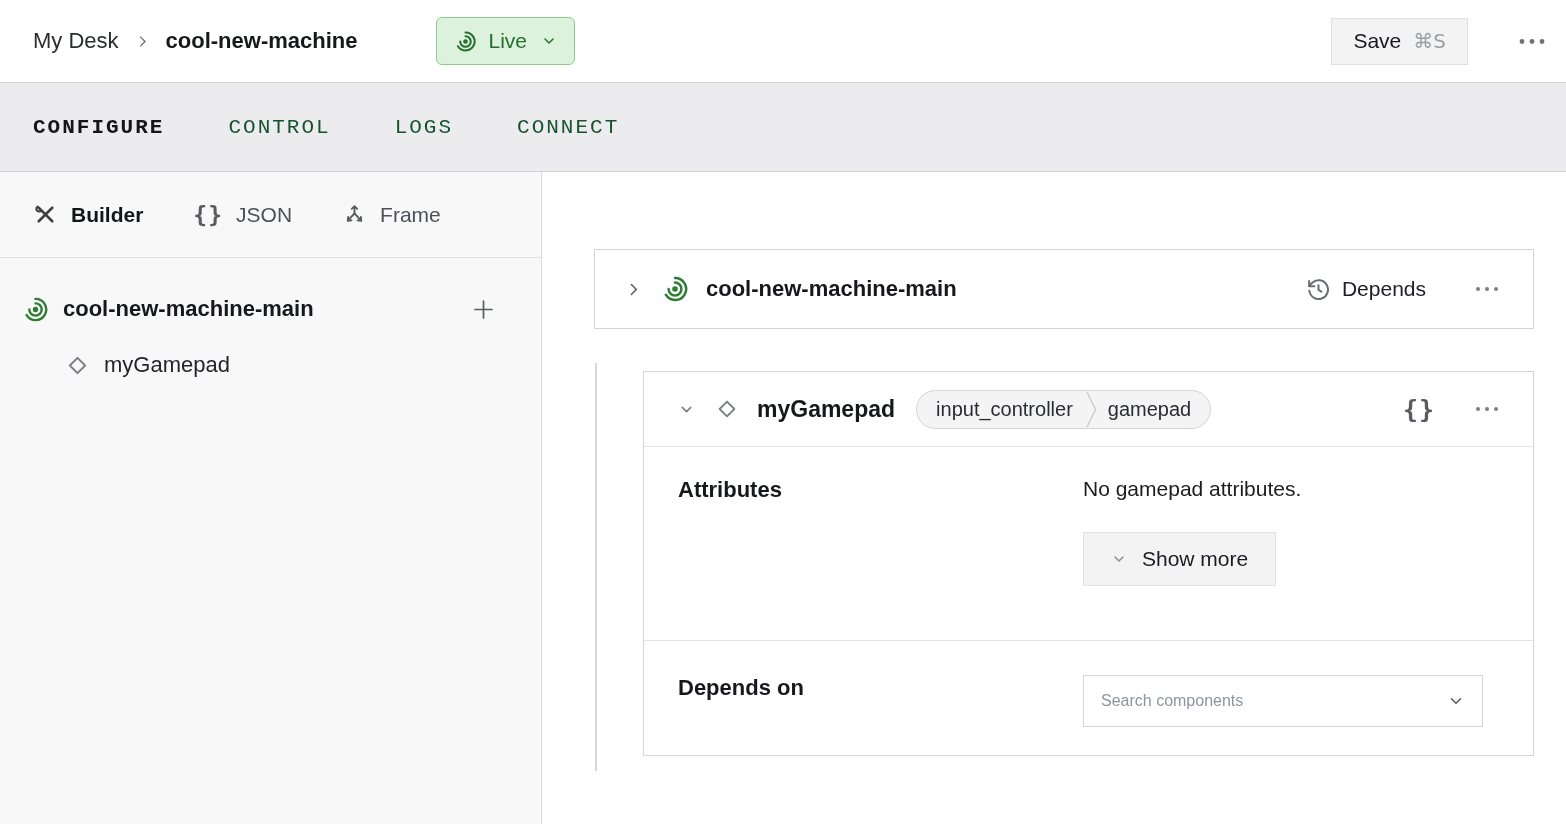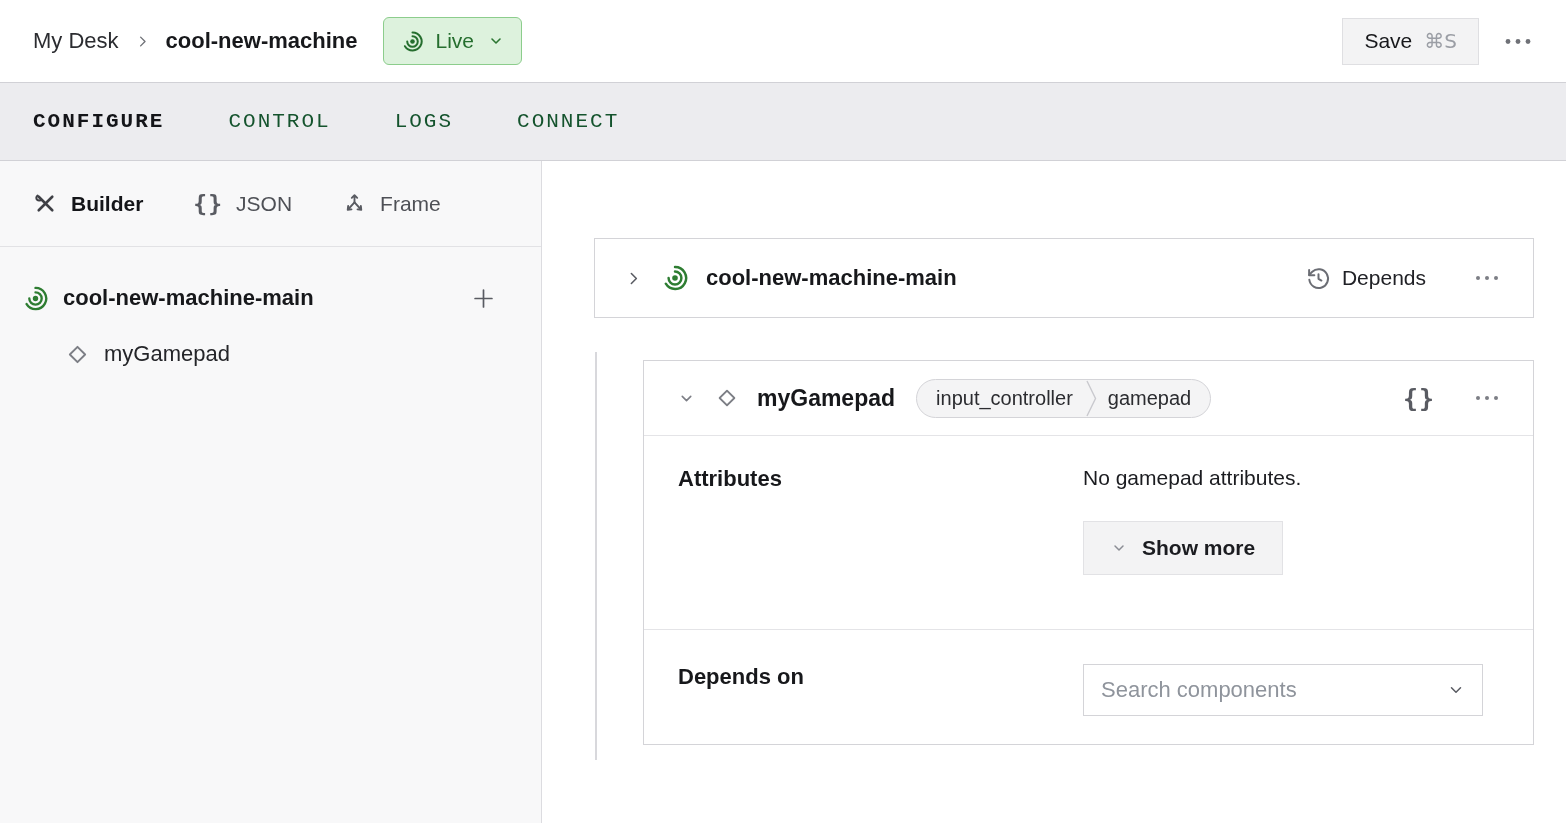--- a/index.html
+++ b/index.html
@@ -10,51 +10,51 @@
     background: #ffffff;
   }
   svg { display: block; }
   button { font-family: inherit; cursor: pointer; background: none; border: none; }
 
   
   .header {
     height: 82px;
     display: flex;
     align-items: center;
-    padding: 0 28px 0 33px;
+    padding: 0 14px 0 33px;
     background: #ffffff;
   }
   .breadcrumb { display: flex; align-items: center; gap: 16px; font-size: 22px; }
   .breadcrumb .parent { color: #2b2c30; }
   .breadcrumb .current { color: #17181b; font-weight: 700; }
   .crumb-chevron { color: #6f7177; }
 
   .live-badge {
-    margin-left: 26px;
+    margin-left: 79px;
     display: flex; align-items: center; gap: 11px;
     height: 48px; padding: 0 17px;
     background: #ddf2dd;
     border: 1px solid #8ccd8c;
     border-radius: 6px;
     font-size: 21px; color: #256e2e;
   }
-  .header-right { margin-left: auto; display: flex; align-items: center; gap: 19px; }
+  .header-right { margin-left: auto; display: flex; align-items: center; gap: 44px; }
   .save-btn {
     display: flex; align-items: center; gap: 12px;
     height: 47px; padding: 0 21px;
     background: #f3f3f4;
     border: 1px solid #dfdfe2;
     font-size: 21px; color: #17181b;
   }
   .save-btn .shortcut { font-family: "DejaVu Sans", sans-serif; color: #9b9ea5; font-size: 20px; }
   .icon-btn { display: flex; align-items: center; justify-content: center; padding: 6px; }
 
   
   .tabbar {
-    height: 79px;
+    height: 90px;
     background: #ececef;
     border-top: 1px solid #d1d1d6;
     border-bottom: 1px solid #d1d1d6;
     display: flex; align-items: center;
     padding-left: 33px; gap: 64px;
     font-family: "Liberation Mono", monospace;
     font-size: 21px; letter-spacing: 2px;
   }
   .tab { color: #14532d; }
   .tab.active { color: #141519; font-weight: 700; }
@@ -129,30 +129,30 @@
   .cc-row.depends-row { height: 114px; padding-top: 34px; }
   .row-label { width: 382px; flex: none; font-size: 22px; font-weight: 700; color: #17181b; }
   .row-value { flex: 1; }
   .empty-text { font-size: 21px; color: #1b1c20; }
   .show-more-btn {
     margin-top: 31px;
     display: inline-flex; align-items: center; gap: 15px;
     height: 54px; padding: 0 27px;
     background: #f3f3f4;
     border: 1px solid #e2e2e5;
-    font-size: 21px; color: #1b1c20; font-weight: bold;
+    font-size: 21px; color: #1b1c20;
   }
   .depends-select {
     width: 400px; height: 52px;
     border: 1px solid #d4d4d8; background: #fff;
     display: flex; align-items: center;
     padding: 0 17px; gap: 8px;
     cursor: pointer;
   }
-  .depends-select .placeholder { font-size: 22px; color: #8f949c; }
+  .depends-select .placeholder { font-size: 16px; color: #8f949c; }
   .depends-select .sel-chevron { margin-left: auto; }
 </style>
 </head>
 <body>
 
 <div class="header">
   <div class="breadcrumb">
     <span class="parent">My Desk</span>
     <span class="crumb-chevron">
       <svg width="15" height="15" viewBox="0 0 24 24" fill="none" stroke="currentColor" stroke-width="2.2" stroke-linecap="round" stroke-linejoin="round">

